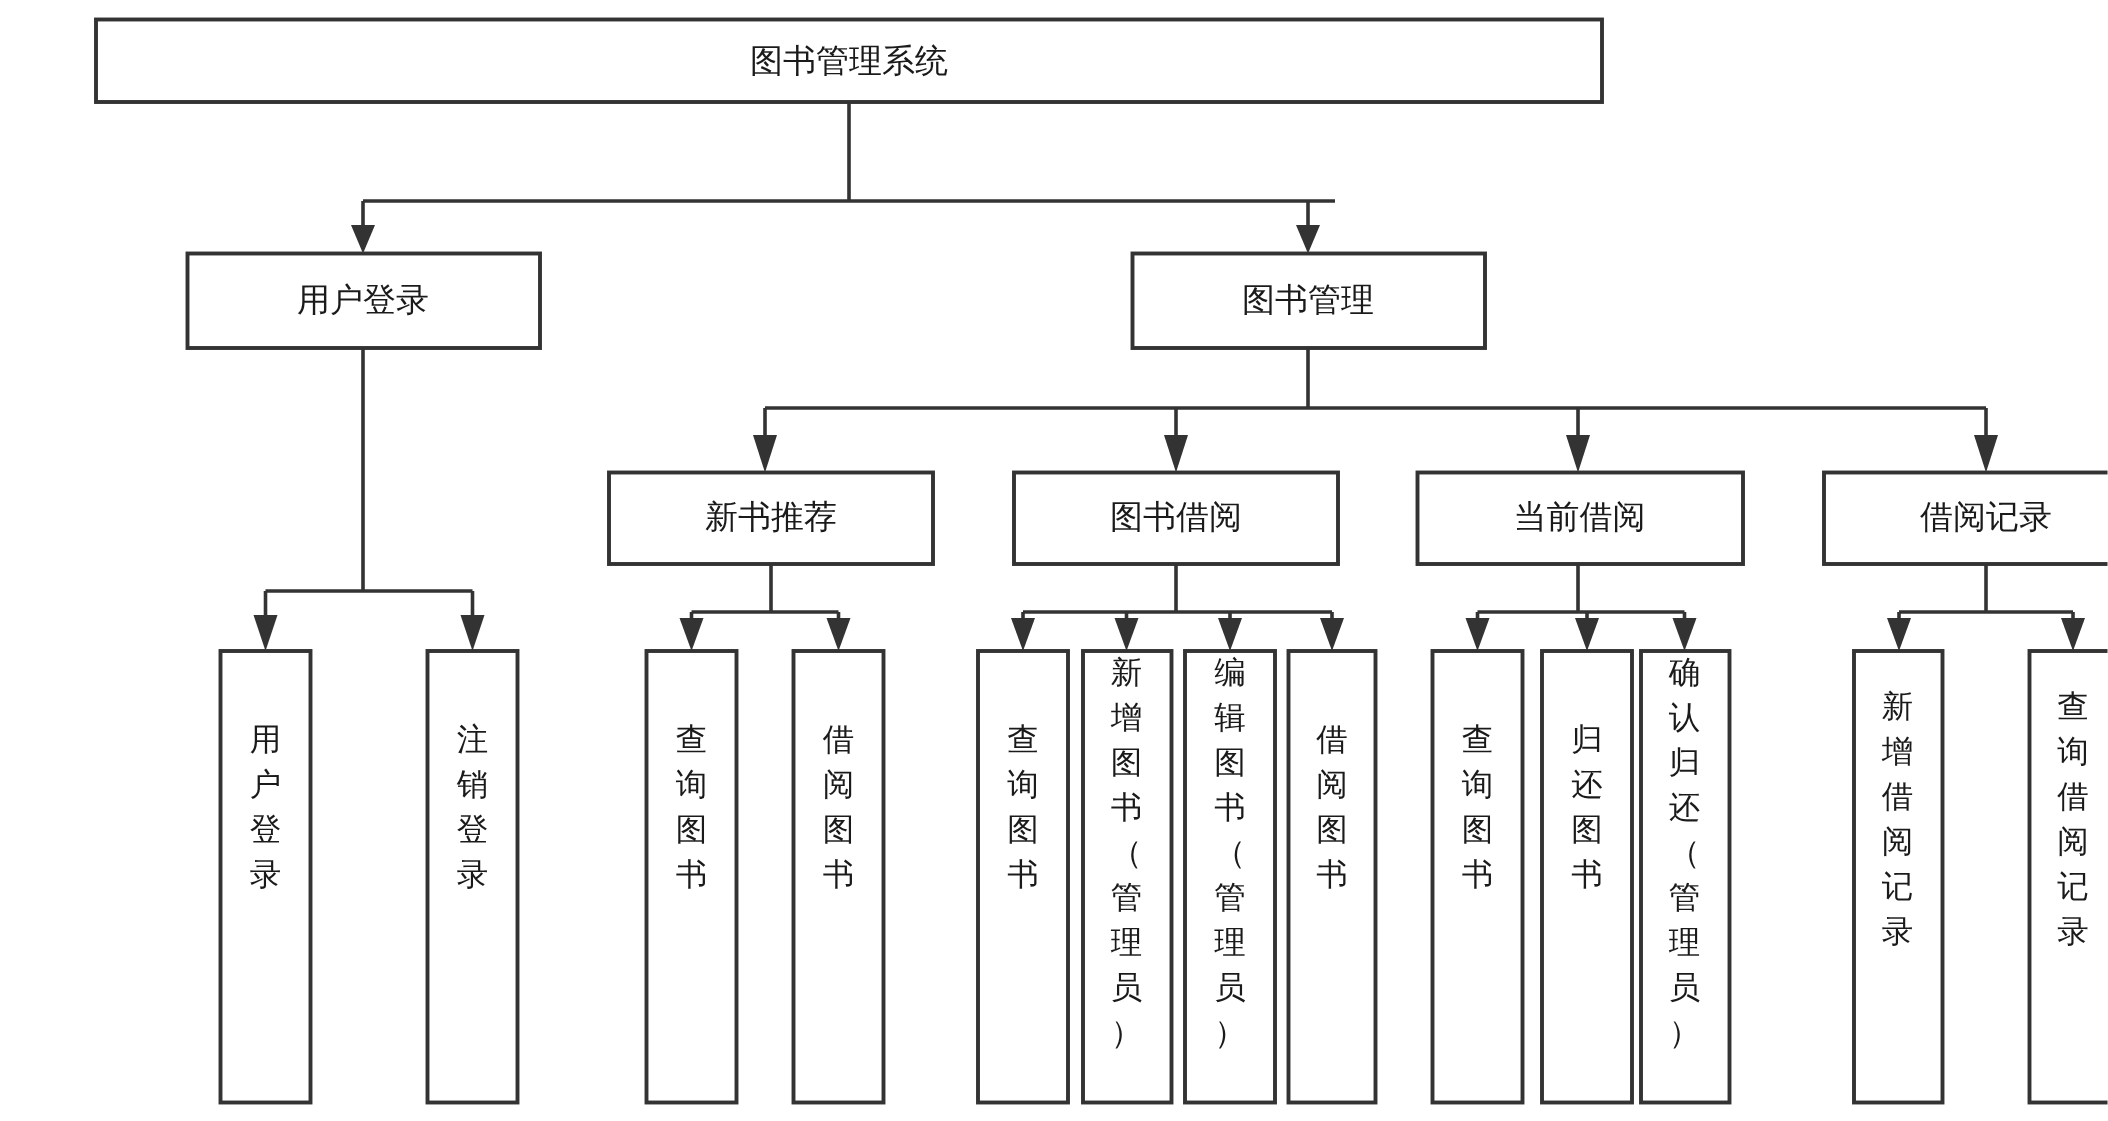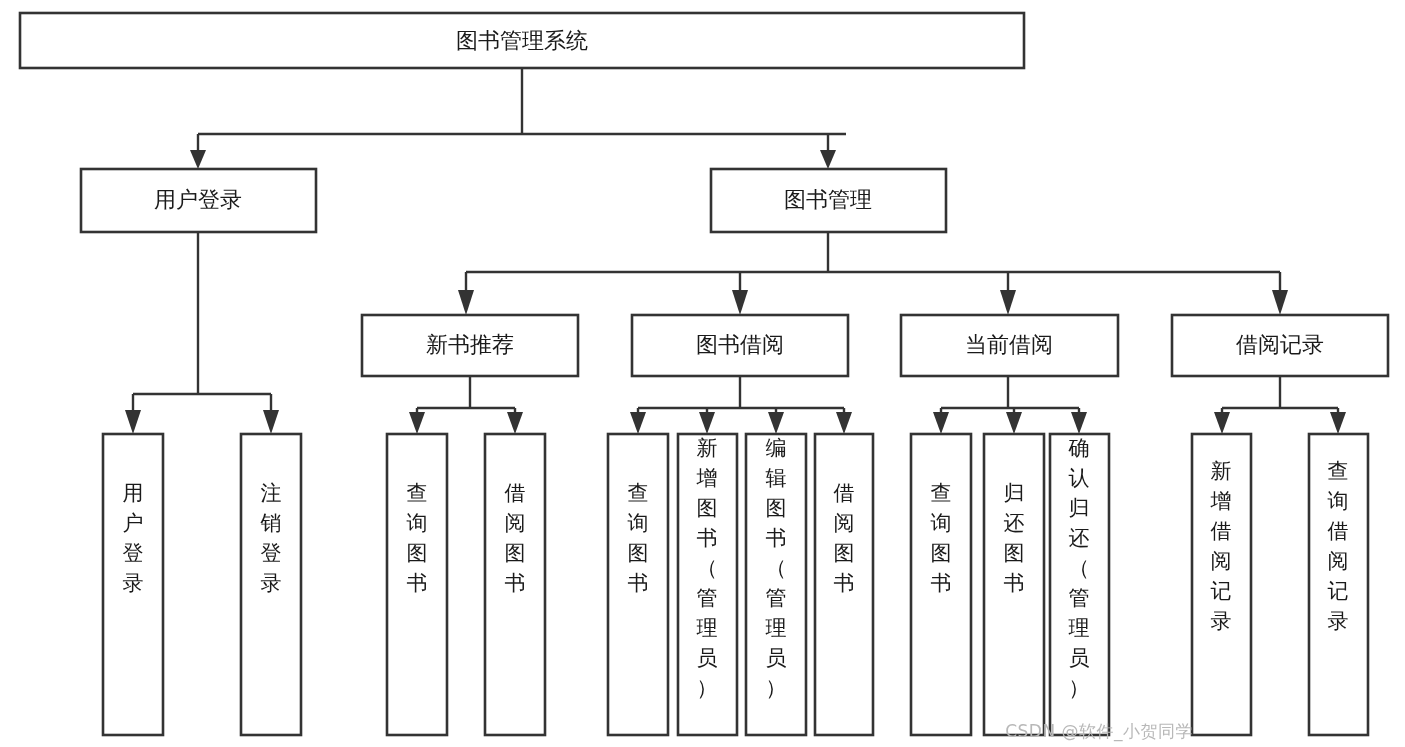--- a/index.html
+++ b/index.html
@@ -10,20 +10,21 @@
   body {
     width: 1405px;
     height: 747px;
     font-family: "DejaVu Sans", "Liberation Sans", sans-serif;
     overflow: hidden;
   }
   #diagram-root {
     position: relative;
     width: 1201px;
     height: 747px;
+    padding-left: 44px;
   }
   svg#flowchart {
     display: block;
     width: 1405px;
     height: 747px;
   }
   .node-rect {
     fill: #ffffff;
     stroke: #333333;
     stroke-width: 2.6;
@@ -213,14 +214,13 @@
         <rect class="node-rect" x="1192" y="434" width="59" height="301"></rect>
         <text class="leaf-label" x="1221" y="478"><tspan x="1221" y="478">新</tspan><tspan x="1221" y="508">增</tspan><tspan x="1221" y="538">借</tspan><tspan x="1221" y="568">阅</tspan><tspan x="1221" y="598">记</tspan><tspan x="1221" y="628">录</tspan></text>
       </g>
       <g>
         <rect class="node-rect" x="1309" y="434" width="59" height="301"></rect>
         <text class="leaf-label" x="1338" y="478"><tspan x="1338" y="478">查</tspan><tspan x="1338" y="508">询</tspan><tspan x="1338" y="538">借</tspan><tspan x="1338" y="568">阅</tspan><tspan x="1338" y="598">记</tspan><tspan x="1338" y="628">录</tspan></text>
       </g>
     </g>
   </svg>
 
-  <div class="watermark">CSDN @软件_小贺同学</div>
 </div>
 
 </body></html>

